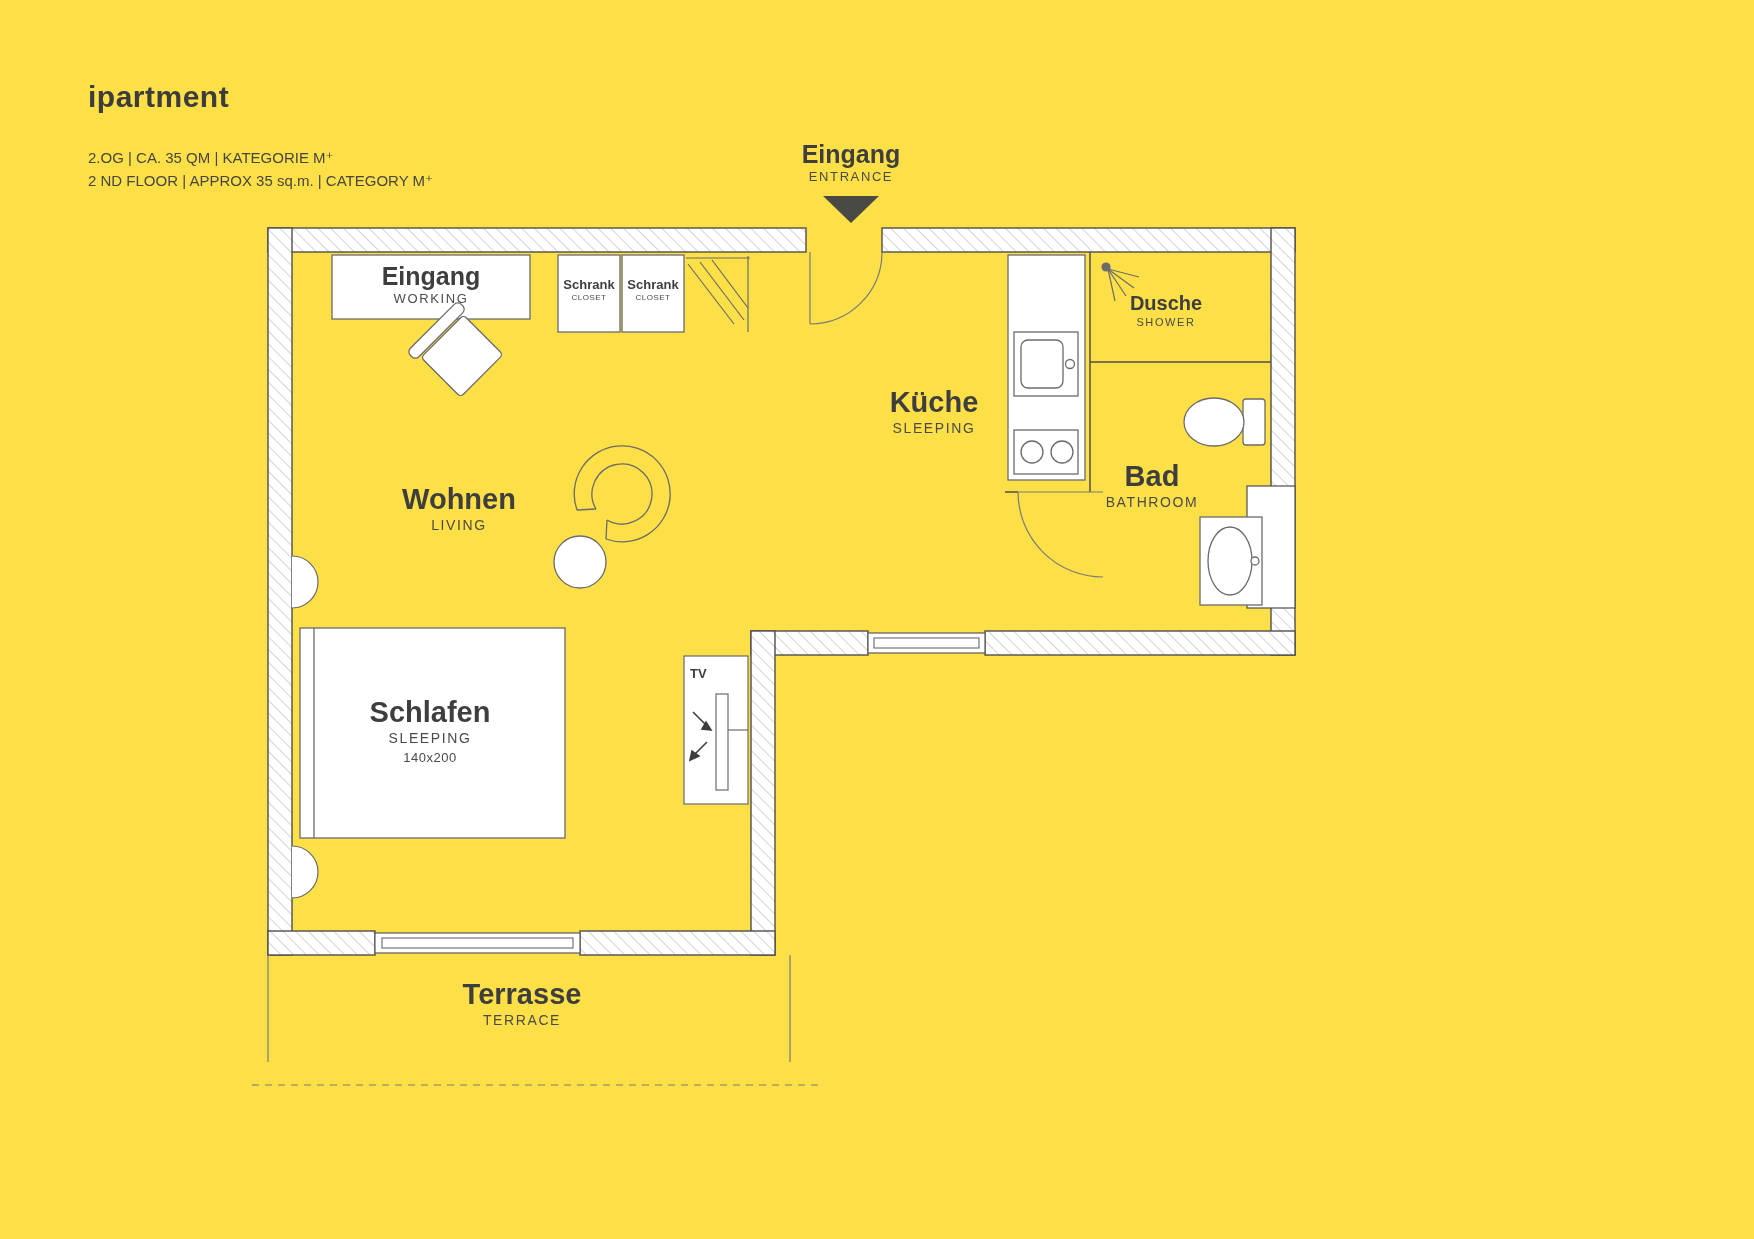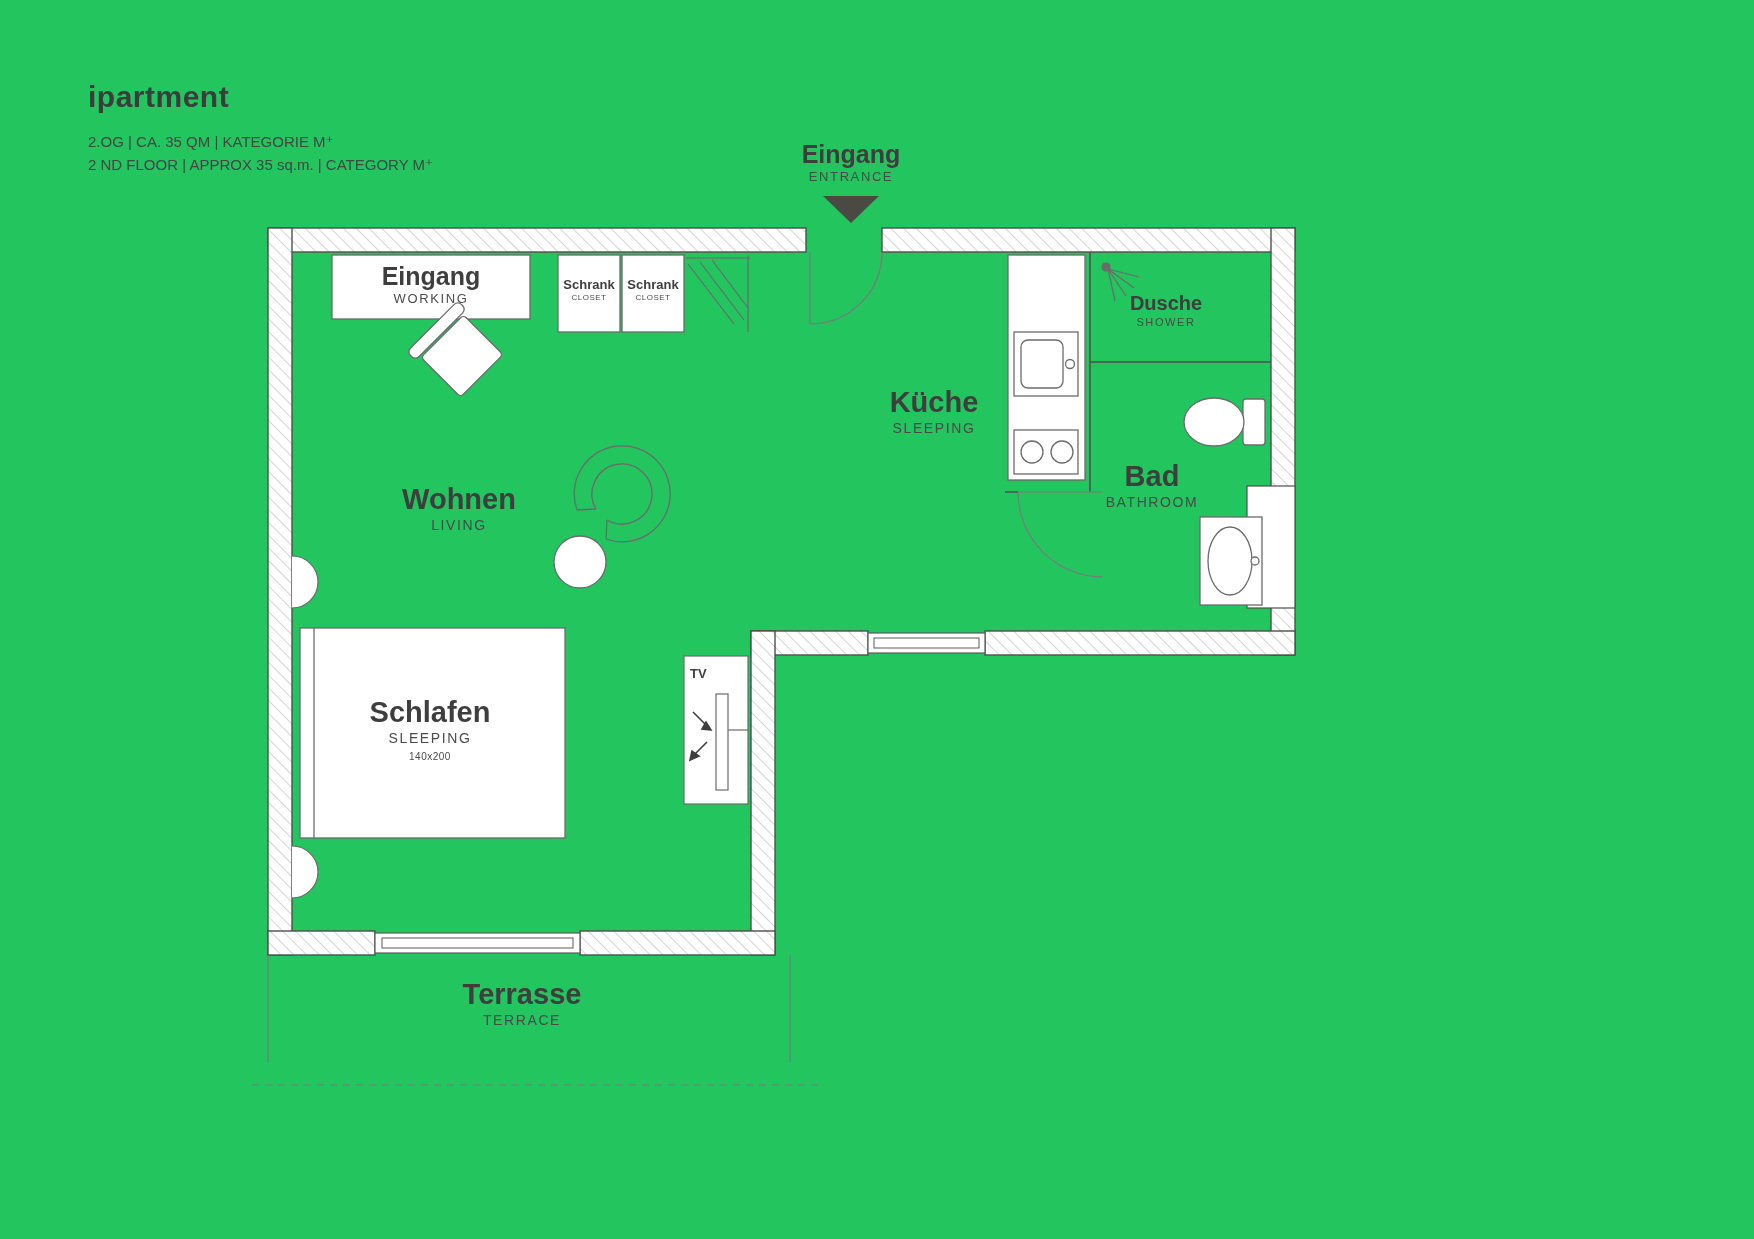--- a/index.html
+++ b/index.html
@@ -1,29 +1,29 @@
 <!DOCTYPE html>
 <html><head>
 <meta charset="utf-8">
 <style>
   * { box-sizing: border-box; margin: 0; padding: 0; }
   html, body { background: #ffffff; }
   body { font-family: "Liberation Sans", "DejaVu Sans", sans-serif; color: #3e3e3e; }
-  .stage { position: relative; width: 1754px; height: 1239px; background: #22c55e; overflow: hidden; }
+  .stage { position: relative; width: 1754px; height: 1239px; background: #fde047; overflow: hidden; }
 
   .plan-svg { position: absolute; left: 0; top: 0; width: 1754px; height: 1239px; }
 
   .header { position: absolute; left: 88px; top: 80px; }
   .header h1 { font-size: 30px; font-weight: bold; letter-spacing: 0.5px; color: #3c3c3c; }
-  .header .sub { margin-top: 16px; font-size: 15px; line-height: 1.55; color: #454545; }
+  .header .sub { margin-top: 32px; font-size: 15px; line-height: 1.55; color: #454545; }
 
   .label { position: absolute; text-align: center; transform: translateX(-50%); line-height: 1.12; white-space: nowrap; color: #3e3e3e; }
   .label .de { display: block; font-weight: bold; }
   .label .en { display: block; letter-spacing: 1.6px; color: #4a4a4a; }
-  .label .dim { display: block; font-size: 10px; margin-top: 4px; color: #4a4a4a; letter-spacing: 0.5px; }
+  .label .dim { display: block; font-size: 13px; margin-top: 4px; color: #4a4a4a; letter-spacing: 0.5px; }
 
   .lg .de { font-size: 29px; }  .lg .en { font-size: 14px; margin-top: 3px; }
   .md .de { font-size: 25px; }  .md .en { font-size: 13px; margin-top: 2px; }
   .sm .de { font-size: 20px; }  .sm .en { font-size: 11px; margin-top: 2px; }
   .xs .de { font-size: 13px; }  .xs .en { font-size: 8px; letter-spacing: 0.5px; margin-top: 1px; }
 
   .tv-label { position: absolute; left: 690px; top: 666px; font-size: 13px; font-weight: bold; color: #3e3e3e; }
 </style>
 </head>
 <body>

